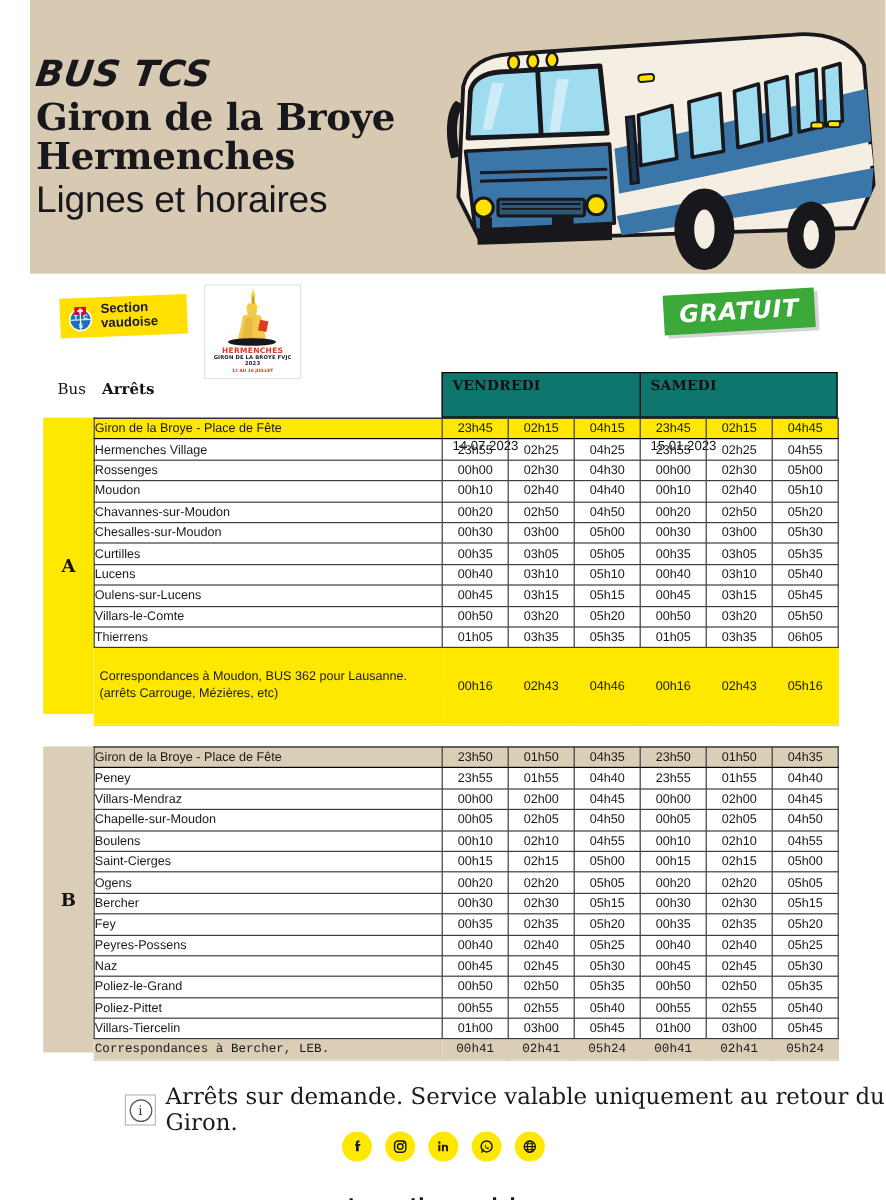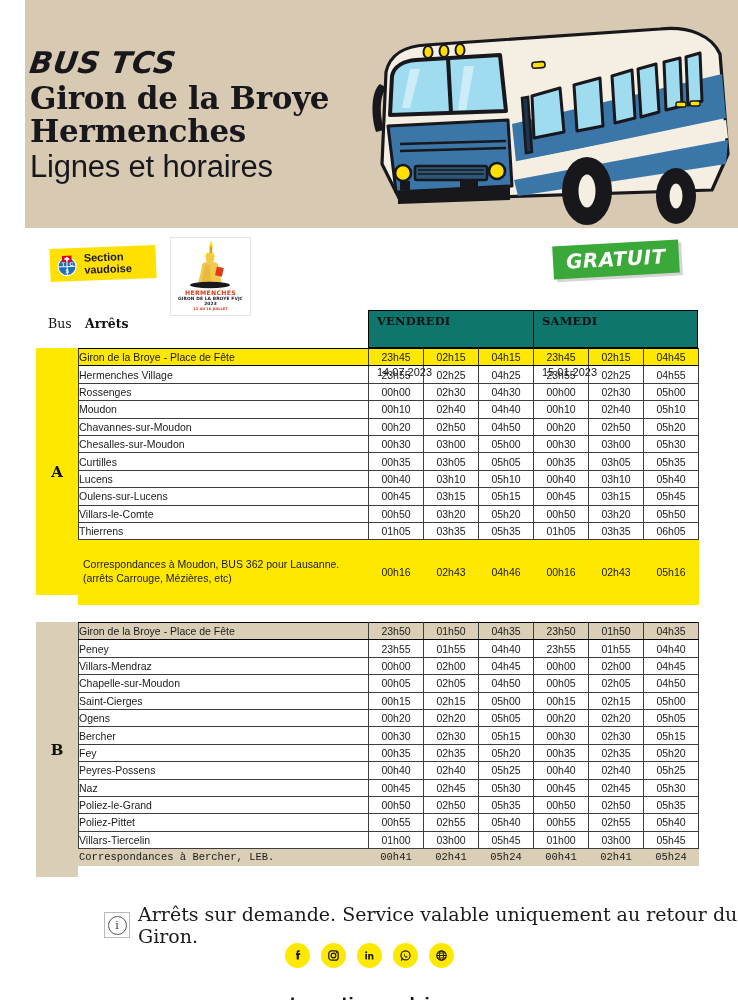--- a/index.html
+++ b/index.html
@@ -633,20 +633,29 @@
             <td class="tm">04h45</td>
           </tr>
           <tr>
             <td class="stop">Chapelle-sur-Moudon</td>
             <td class="tm">00h05</td>
             <td class="tm">02h05</td>
             <td class="tm">04h50</td>
             <td class="tm sep-left">00h05</td>
             <td class="tm">02h05</td>
             <td class="tm">04h50</td>
+          </tr>
+          <tr>
+            <td class="stop">Boulens</td>
+            <td class="tm">00h10</td>
+            <td class="tm">02h10</td>
+            <td class="tm">04h55</td>
+            <td class="tm sep-left">00h10</td>
+            <td class="tm">02h10</td>
+            <td class="tm">04h55</td>
           </tr>
           <tr>
             <td class="stop">Saint-Cierges</td>
             <td class="tm">00h15</td>
             <td class="tm">02h15</td>
             <td class="tm">05h00</td>
             <td class="tm sep-left">00h15</td>
             <td class="tm">02h15</td>
             <td class="tm">05h00</td>
           </tr>

